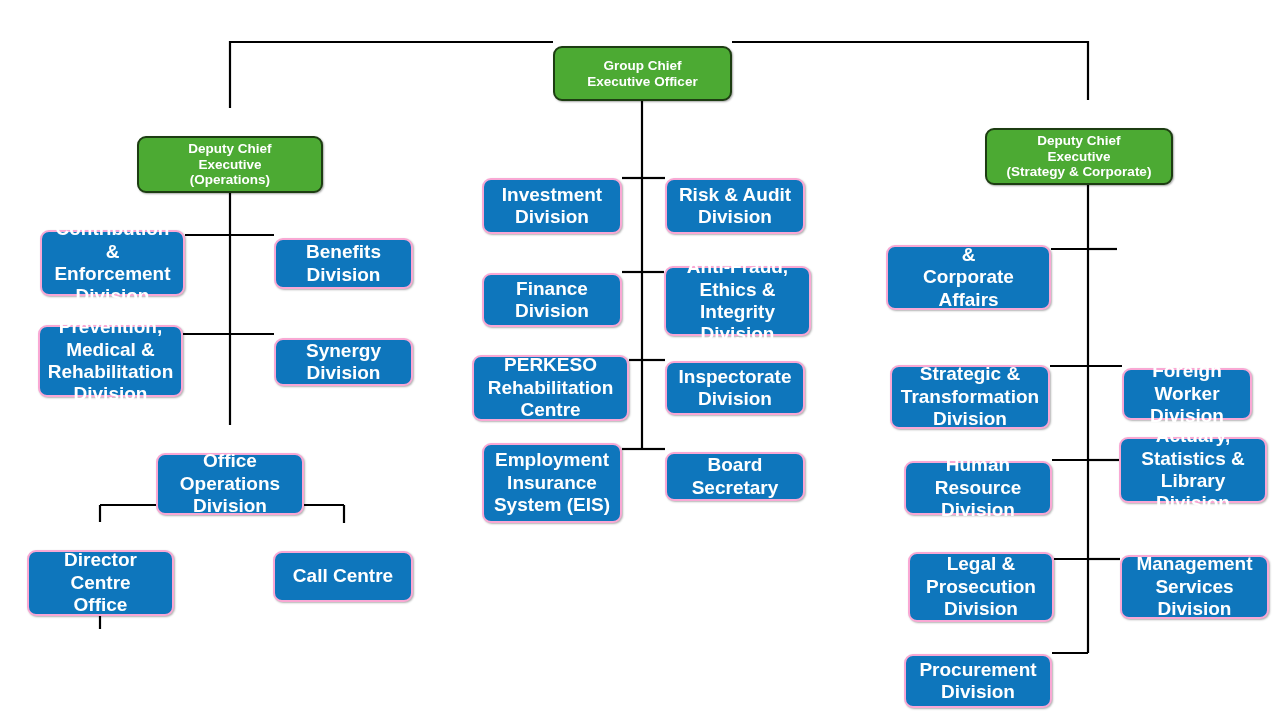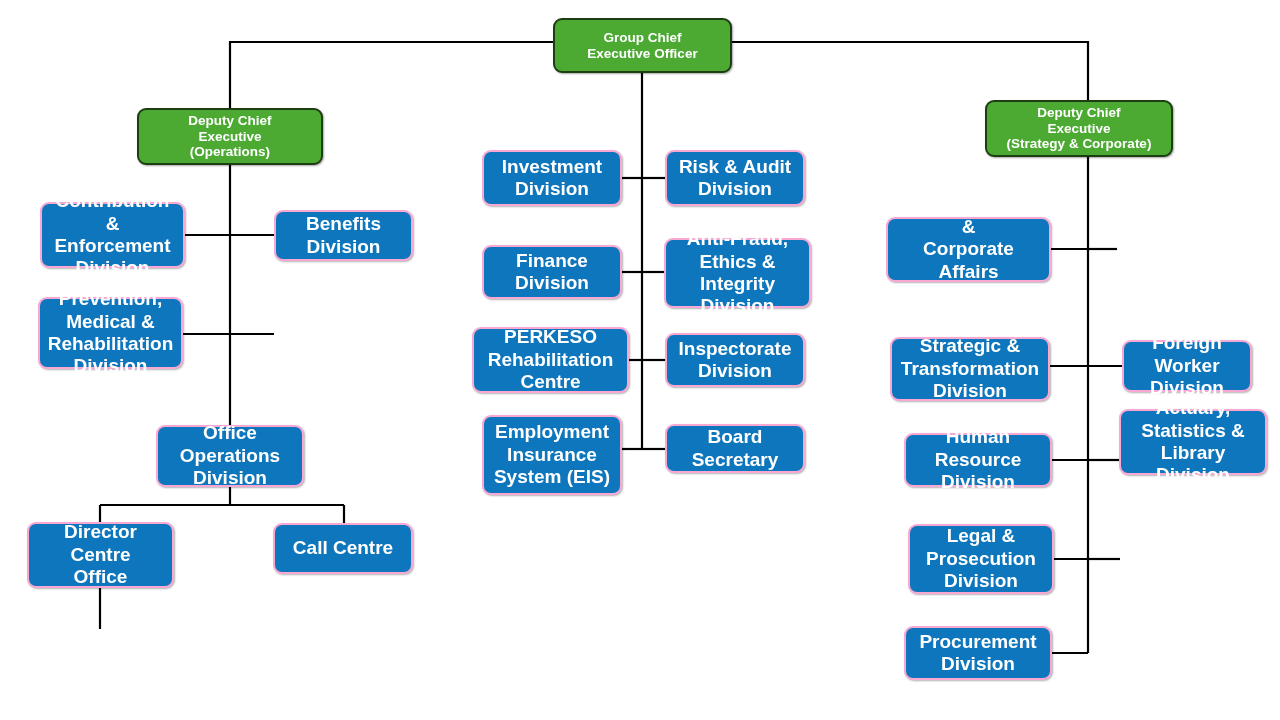--- a/index.html
+++ b/index.html
@@ -30,20 +30,21 @@
     box-sizing: border-box;
     display: flex;
     align-items: center;
     justify-content: center;
     text-align: center;
     border-radius: 9px;
     color: #ffffff;
     line-height: 1.18;
     padding: 2px 6px;
     z-index: 5;
+    margin-top: 28px;
   }
   .node-exec {
     background: #4CAA33;
     border: 2px solid #1d3d12;
     font-weight: bold;
     font-size: 13.5px;
     box-shadow: 1px 1px 2px rgba(0,0,0,0.35);
   }
   .node-div {
     background: #0E76BC;
@@ -116,20 +117,23 @@
     <div class="node node-div" style="left: 274px; top: 210px; width: 139px; height: 51px;">
       <span class="node-label">Benefits
 Division</span>
     </div>
     <div class="node node-div" style="left: 38px; top: 297px; width: 145px; height: 72px;">
       <span class="node-label">Prevention,
 Medical &amp;
 Rehabilitation
 Division</span>
     </div>
+    <div class="node node-div" style="left: 274px; top: 310px; width: 139px; height: 48px;">
+      <span class="node-label">Synergy Division</span>
+    </div>
     <div class="node node-div" style="left: 156px; top: 425px; width: 148px; height: 62px;">
       <span class="node-label">Office
 Operations
 Division</span>
     </div>
     <div class="node node-div" style="left: 27px; top: 522px; width: 147px; height: 66px;">
       <span class="node-label">Director Centre
 Office</span>
     </div>
     <div class="node node-div" style="left: 273px; top: 523px; width: 140px; height: 51px;">
@@ -190,17 +194,21 @@
     <div class="node node-div" style="left: 1119px; top: 409px; width: 148px; height: 66px;">
       <span class="node-label">Actuary,
 Statistics &amp;
 Library Division</span>
     </div>
     <div class="node node-div" style="left: 908px; top: 524px; width: 146px; height: 70px;">
       <span class="node-label">Legal &amp;
 Prosecution
 Division</span>
     </div>
+    <div class="node node-div" style="left: 1120px; top: 527px; width: 149px; height: 64px;">
+      <span class="node-label">Management
+Services Division</span>
+    </div>
     <div class="node node-div" style="left: 904px; top: 626px; width: 148px; height: 54px;">
       <span class="node-label">Procurement
 Division</span>
     </div>
   </div>
 
 </body></html>

